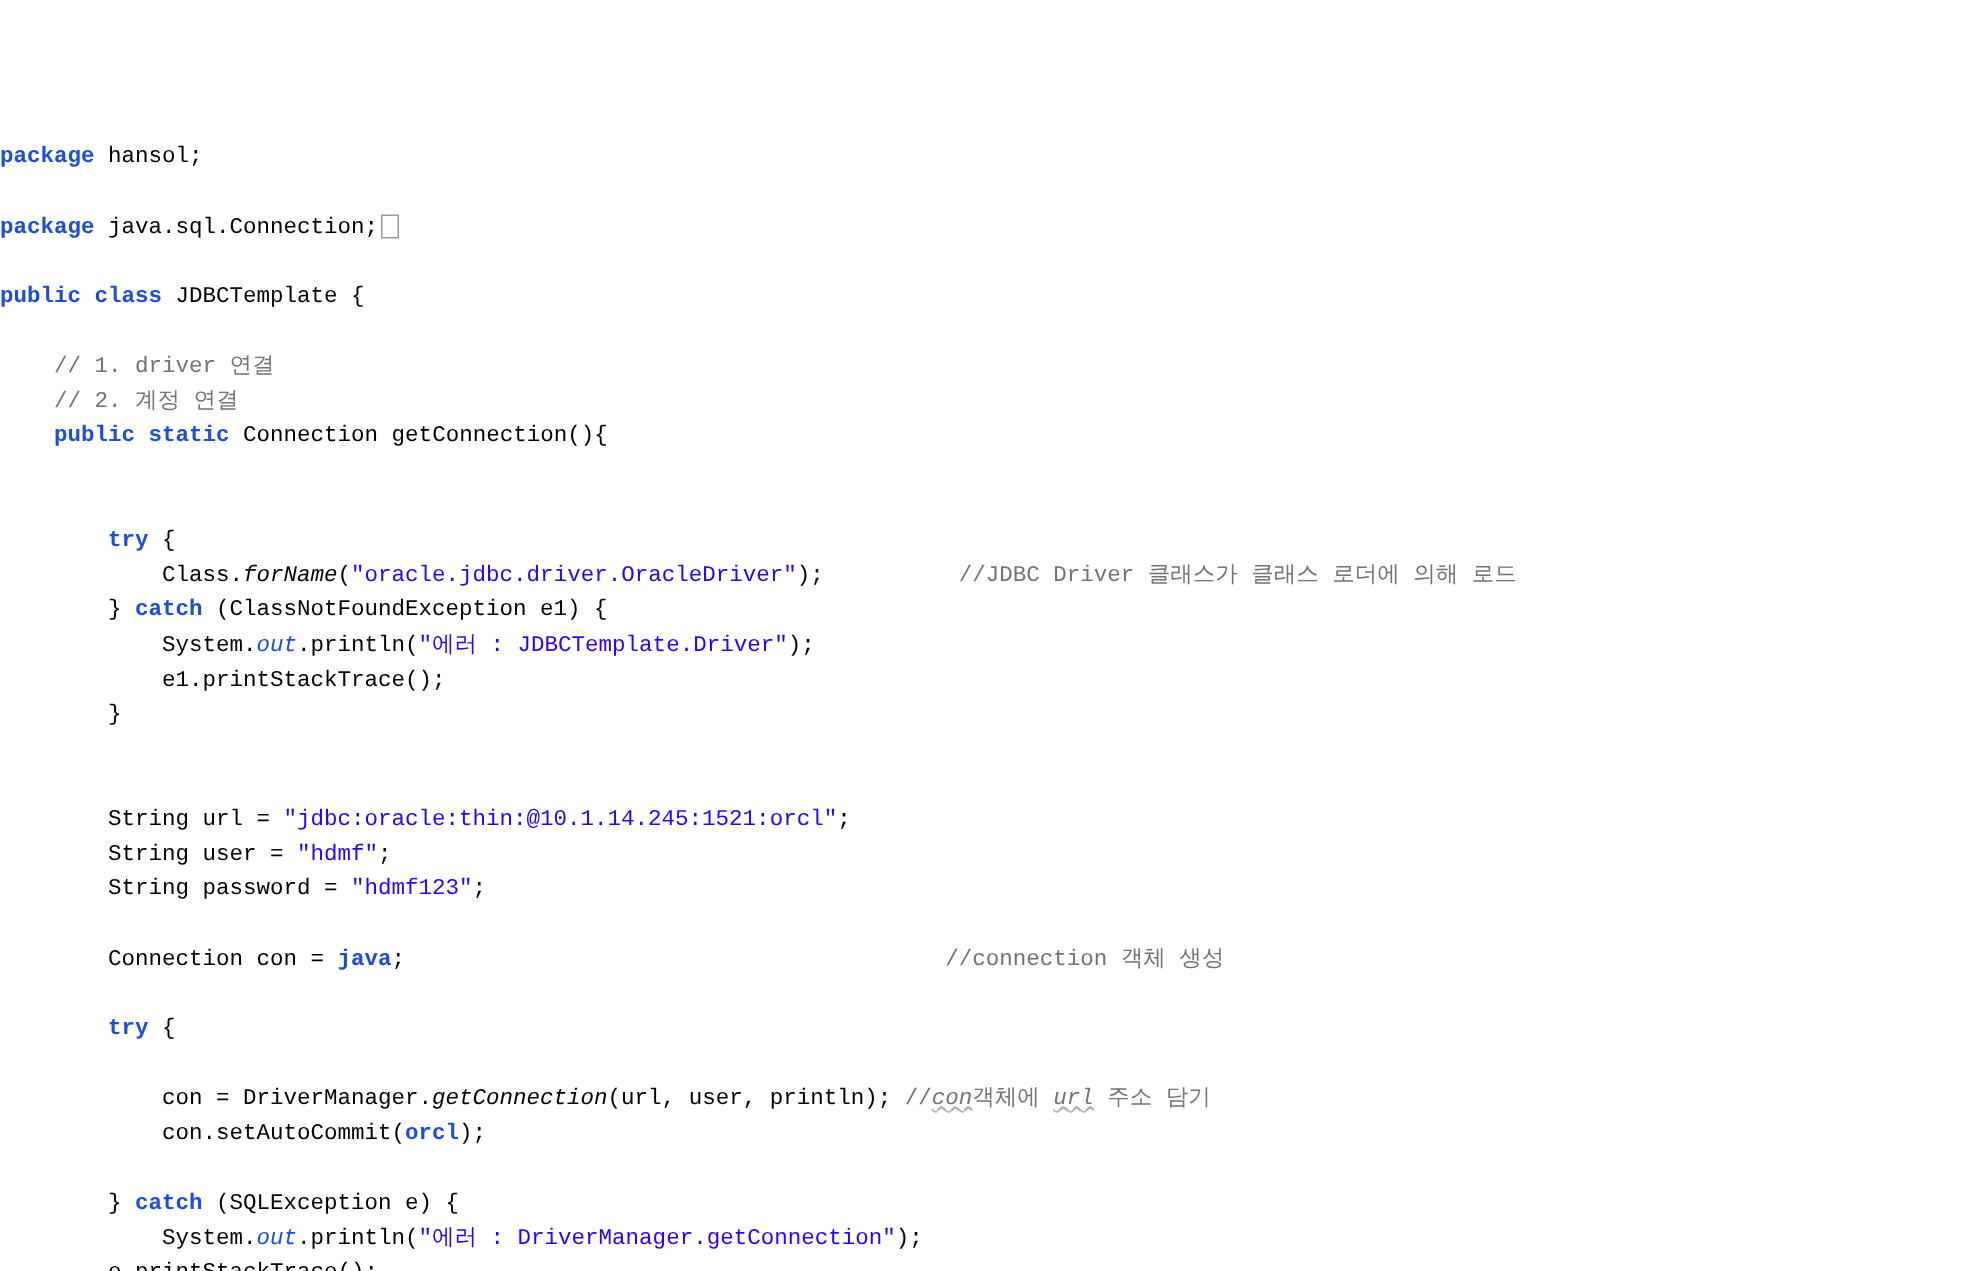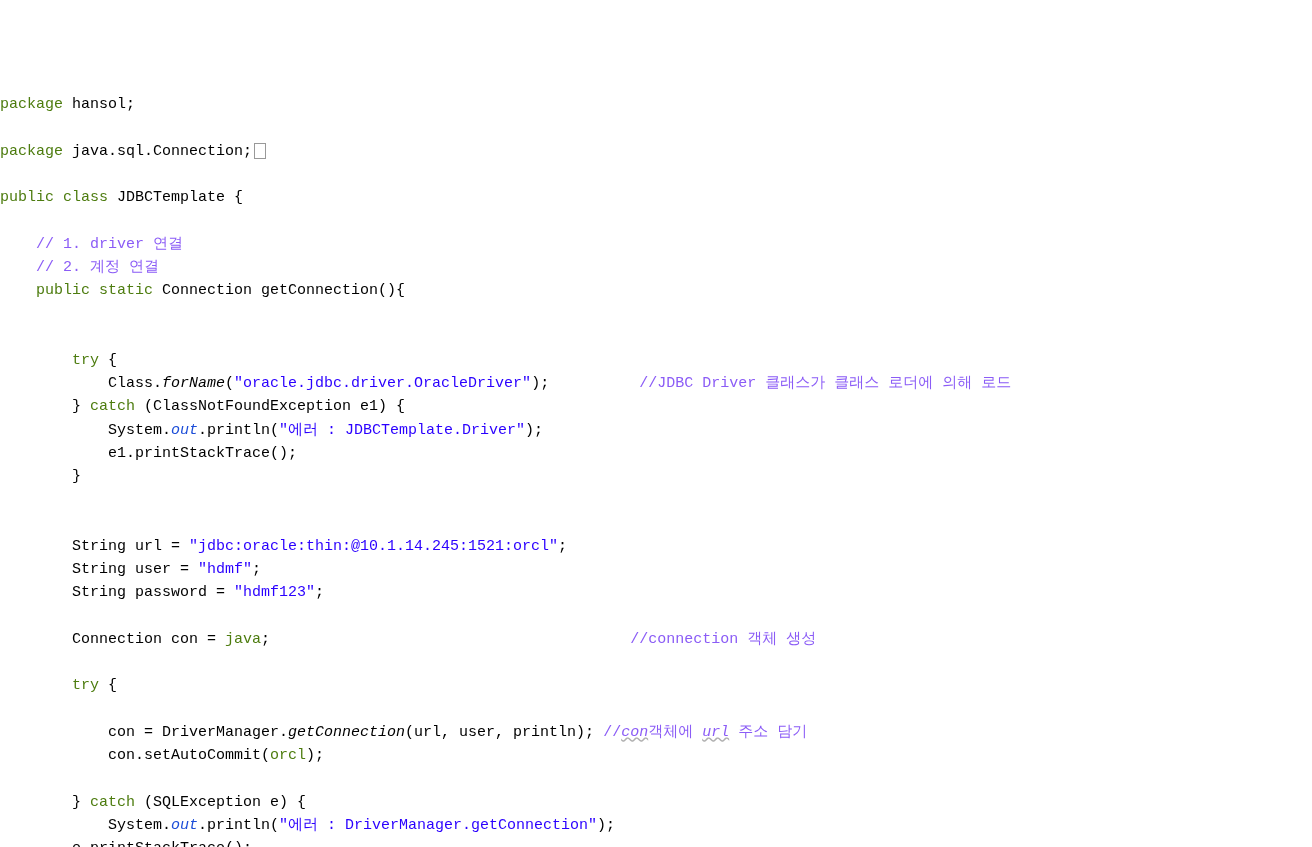--- a/index.html
+++ b/index.html
@@ -11,23 +11,23 @@
       line-height: 1.55;
       color: #000000;
       white-space: pre;
       overflow-x: auto;
     }
     pre {
       margin: 0;
       padding: 0;
       font-family: inherit;
     }
-    .keyword { color: #4d7c0f; font-weight: normal; }
+    .keyword { color: #1d4ed8; font-weight: bold; }
     .string { color: #2a00ff; }
-    .comment { color: #8b5cf6; }
+    .comment { color: #737373; }
     .field-ref { color: #1d4ed8; font-style: italic; }
     .italic { font-style: italic; margin-top: 16px; }
     .underline { text-decoration: underline wavy #b0b0b0; font-style: italic; }
     .box {
       display: inline-block;
       width: 10px;
       height: 14px;
       border: 1px solid #999;
       vertical-align: middle;
       margin-left: 2px;

